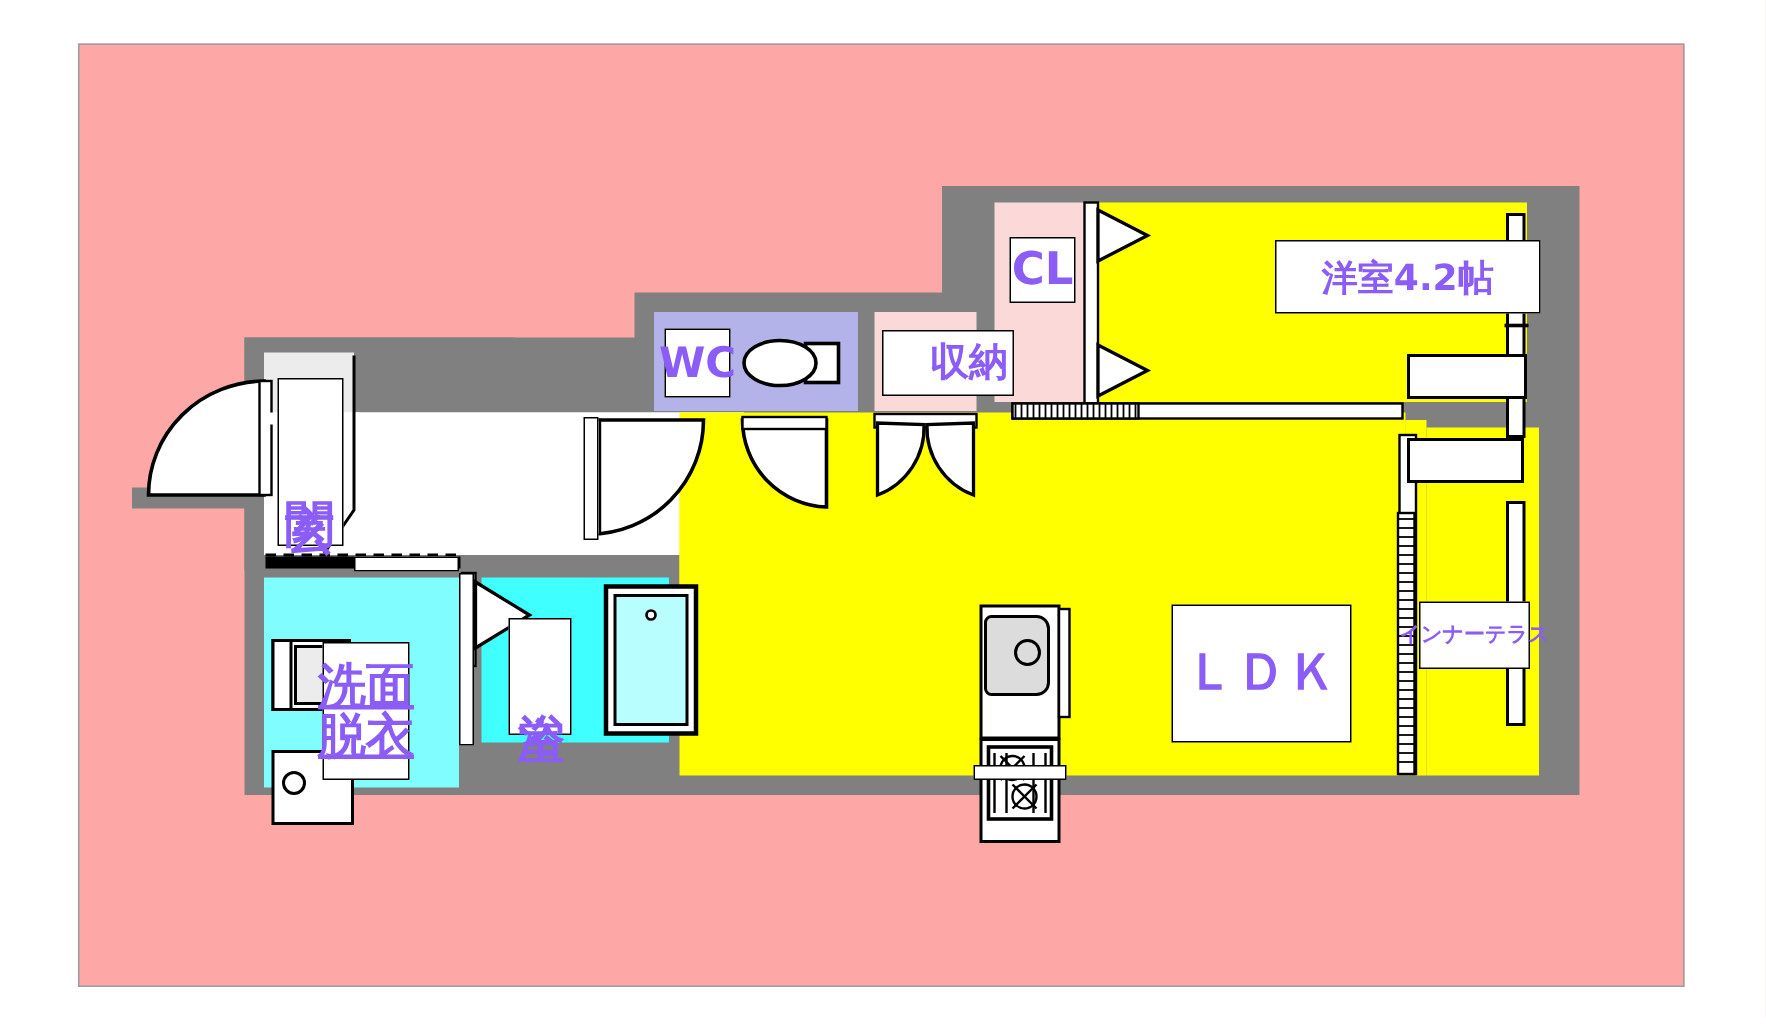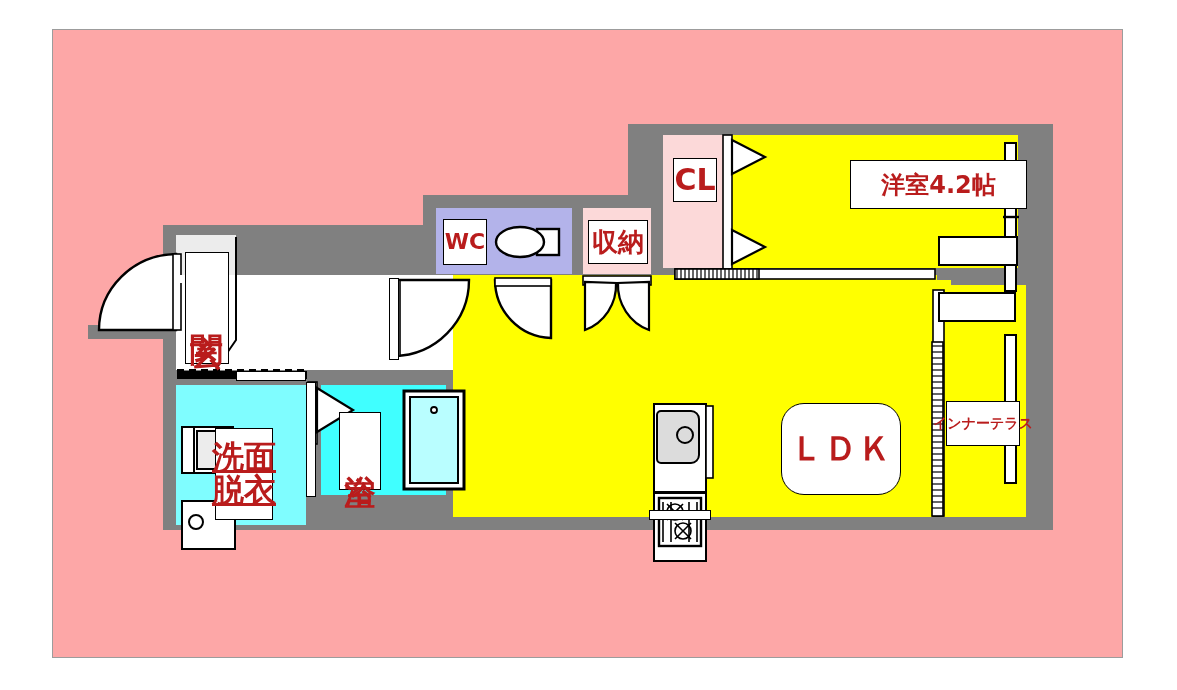--- a/index.html
+++ b/index.html
@@ -12,21 +12,21 @@
   .wall{background:#808080;}
   .yellow{background:#ffff00;}
   .cyanL{background:#7ffdff;}
   .cyanD{background:#40ffff;}
   .purple{background:#b3b3ea;}
   .pinkC{background:#fcd9d9;}
   .gray{background:#ececec;}
   .white{background:#ffffff;}
   .lbl{position:absolute;background:#ffffff;border:1px solid #000;
        display:flex;align-items:center;justify-content:center;
-       color:#b91c1c;font-weight:bold;line-height:1.0;text-align:center;
+       color:#8b5cf6;font-weight:bold;line-height:1.0;text-align:center;
        white-space:pre;letter-spacing:0px;}
   .vert{writing-mode:vertical-rl;text-orientation:upright;}
   svg{position:absolute;overflow:visible;}
 </style>
 </head>
 <body>
 
 <div id="stage">
   <div id="plan">
 
@@ -233,30 +233,30 @@
     <div class="lbl vert" style="left:132px;top:222px;width:42px;height:110px;font-size:33px;">玄関</div>
 
     <div class="lbl" style="left:162px;top:398px;width:56px;height:90px;font-size:32px;
                 flex-direction:column;line-height:1.02;text-decoration:underline;">
       <span>洗面</span>
       <span>脱衣</span>
     </div>
 
     <div class="lbl vert" style="left:286px;top:382px;width:40px;height:76px;font-size:31px;">浴室</div>
 
-    <div class="lbl" style="left:390px;top:189px;width:42px;height:44px;font-size:22px;">WC</div>
-
-    <div class="lbl" style="left:535px;top:190px;width:58px;height:42px;font-size:26px;">収納</div>
+    <div class="lbl" style="left:390px;top:189px;width:42px;height:44px;font-size:28px;">WC</div>
+
+    <div class="lbl" style="left:535px;top:190px;width:58px;height:42px;font-size:26px;padding-left:28px;">収納</div>
 
     <div class="lbl" style="left:620px;top:128px;width:42px;height:42px;font-size:30px;">CL</div>
 
     <div class="lbl" style="left:797px;top:130px;width:175px;height:47px;font-size:24px;">洋室4.2帖</div>
 
     <div class="lbl" style="left:728px;top:373px;width:118px;height:90px;font-size:34px;
-                flex-direction:column;line-height:1.05;border-radius:23px;">
+                flex-direction:column;line-height:1.05;">
       <span>ＬＤＫ</span>
     </div>
 
     <div class="lbl" style="left:893px;top:371px;width:72px;height:43px;font-size:14px;
                 flex-direction:row;line-height:1.12;">
       <span>インナー</span>
       <span>テラス</span>
     </div>
 
   </div>

